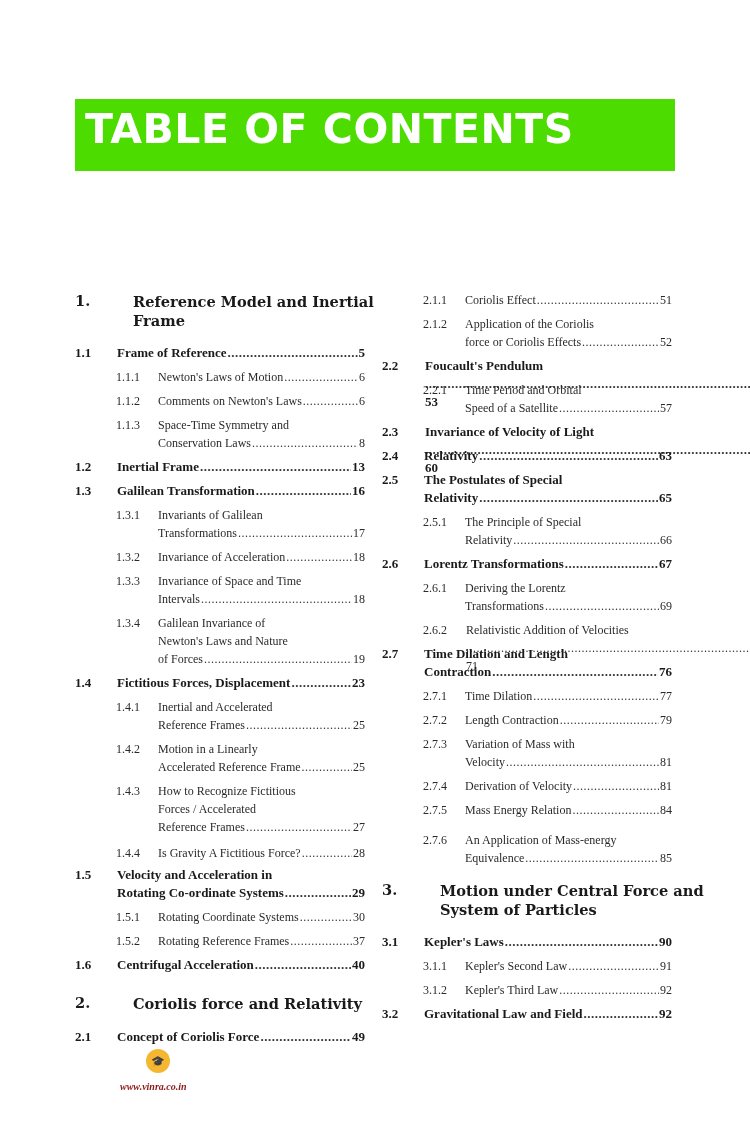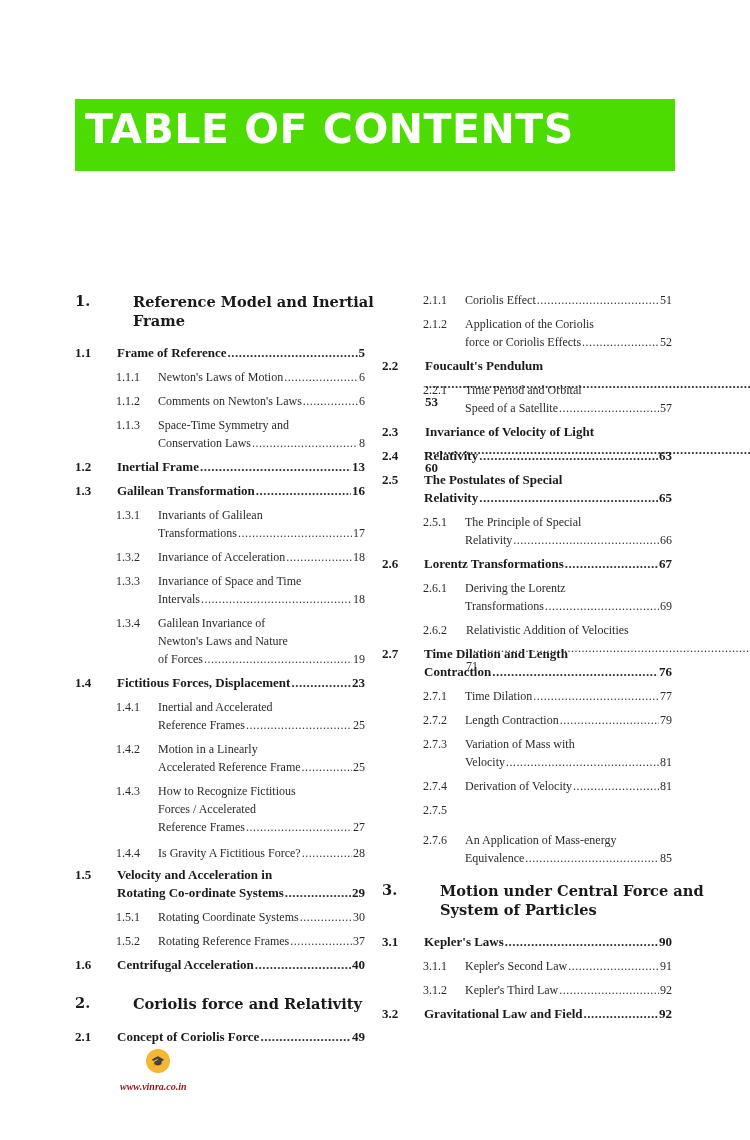--- a/index.html
+++ b/index.html
@@ -476,20 +476,27 @@
       <div class="title">
         <div class="line" style="line-height: 18px;">
           <span class="txt">Derivation of Velocity</span>
           <span class="dots"></span>
           <span class="pg">81</span>
         </div>
       </div>
     </div>
     <div class="entry lvl-sub" style="top: 801px; height: 18px;">
       <span class="num">2.7.5</span>
+      <div class="title">
+        <div class="line" style="line-height: 18px;">
+          <span class="txt">Mass Energy Relation</span>
+          <span class="dots"></span>
+          <span class="pg">84</span>
+        </div>
+      </div>
     </div>
     <div class="entry lvl-sub" style="top: 825px; height: 36px; margin-top: 6px;">
       <span class="num">2.7.6</span>
       <div class="title">
         <div class="line" style="line-height: 18px;">
           <span class="txt">An Application of Mass-energy</span>
         </div>
         <div class="line" style="line-height: 18px;">
           <span class="txt">Equivalence</span>
           <span class="dots"></span>

